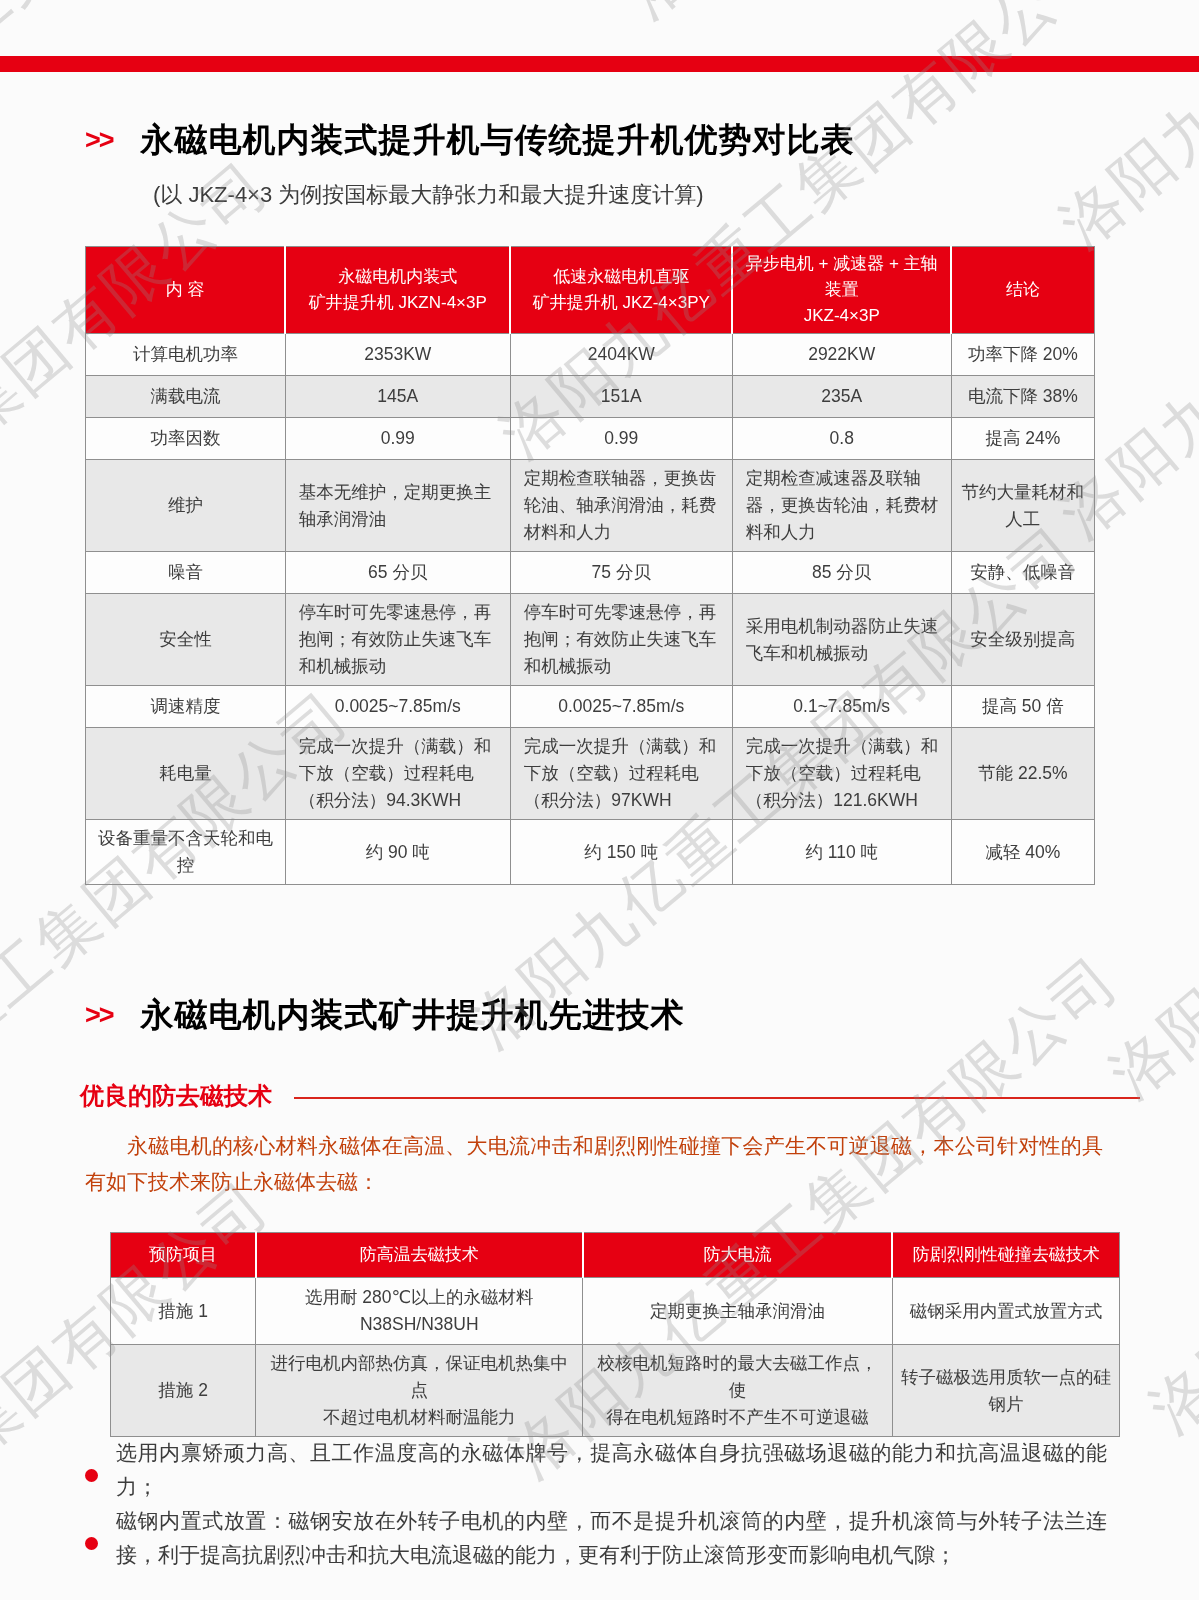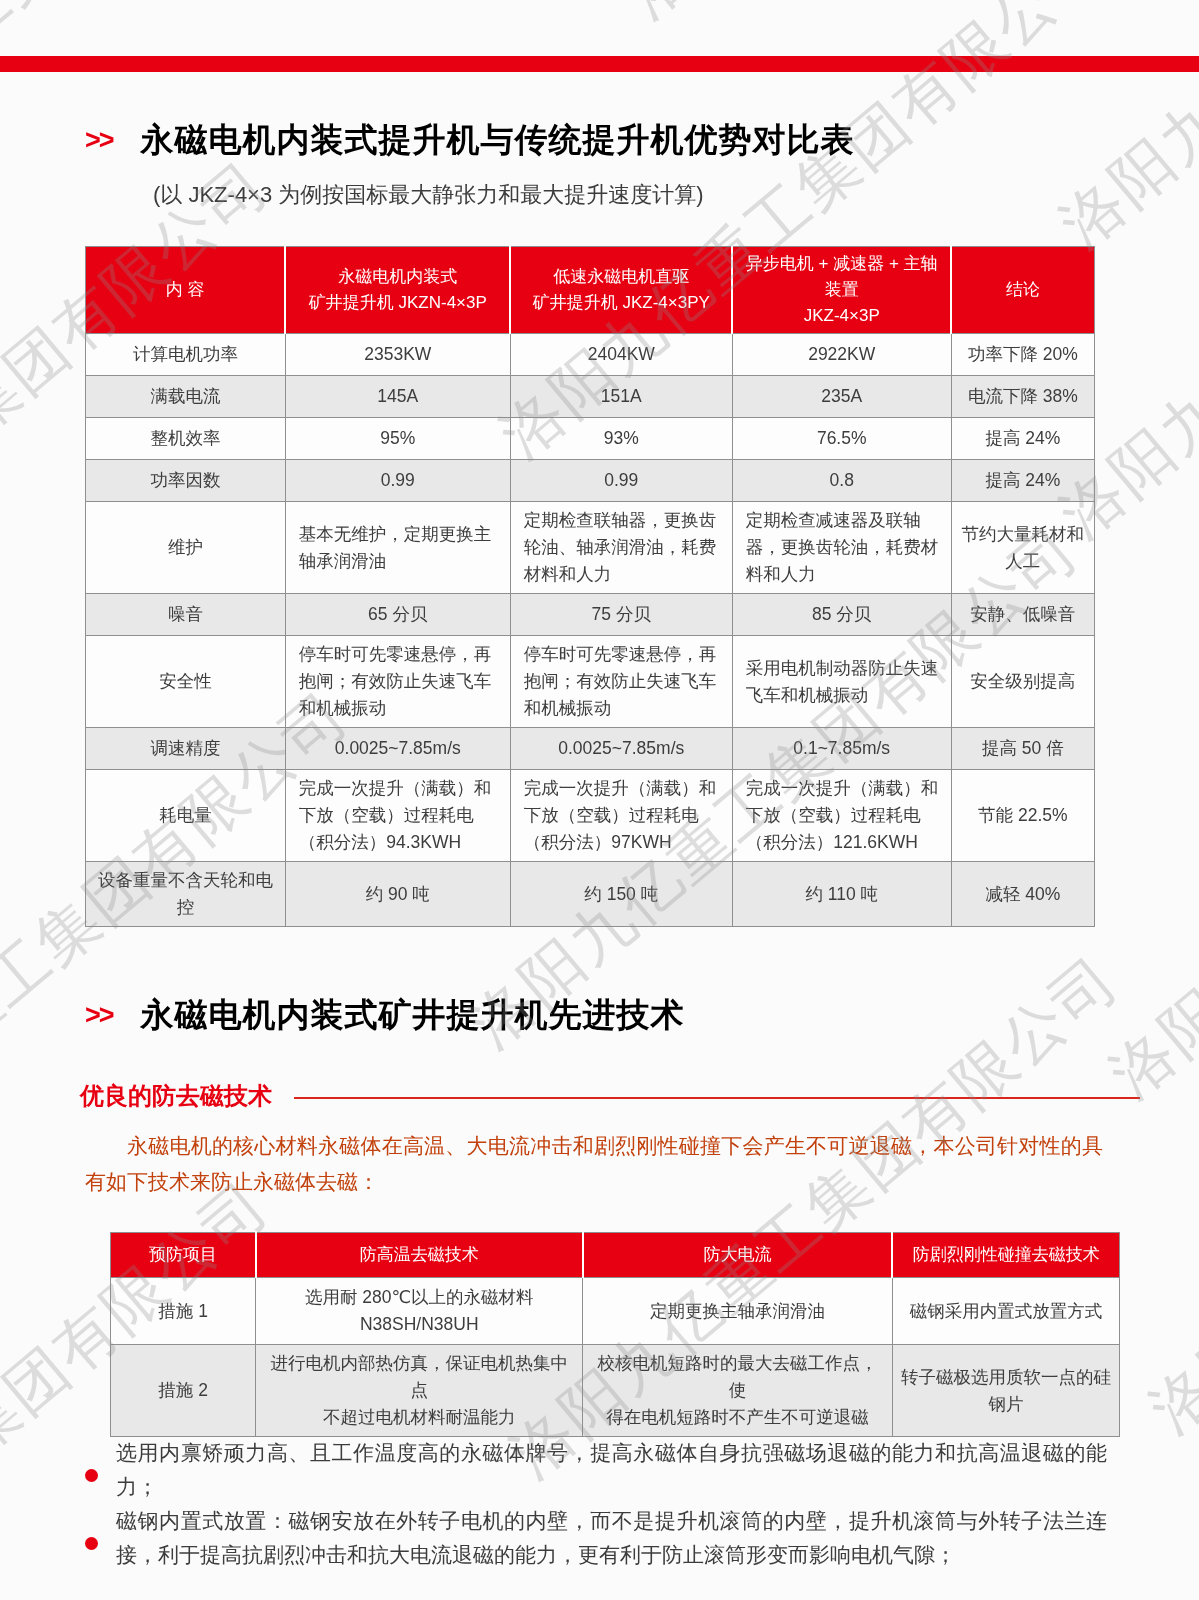--- a/index.html
+++ b/index.html
@@ -122,27 +122,20 @@
             <td>功率下降 20%</td>
           </tr>
           <tr>
             <td>满载电流</td>
             <td>145A</td>
             <td>151A</td>
             <td>235A</td>
             <td>电流下降 38%</td>
           </tr>
           <tr>
-            <td>整机效率</td>
-            <td>95%</td>
-            <td>93%</td>
-            <td>76.5%</td>
-            <td>提高 24%</td>
-          </tr>
-          <tr>
             <td>功率因数</td>
             <td>0.99</td>
             <td>0.99</td>
             <td>0.8</td>
             <td>提高 24%</td>
           </tr>
           <tr>
             <td>维护</td>
             <td class="long">基本无维护，定期更换主轴承润滑油</td>
             <td class="long">定期检查联轴器，更换齿轮油、轴承润滑油，耗费材料和人力</td>

